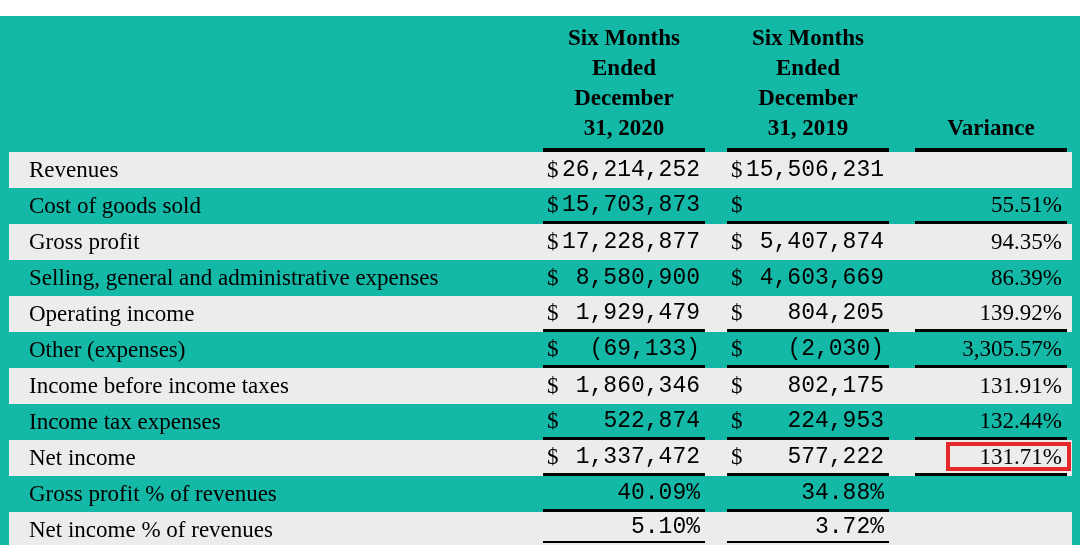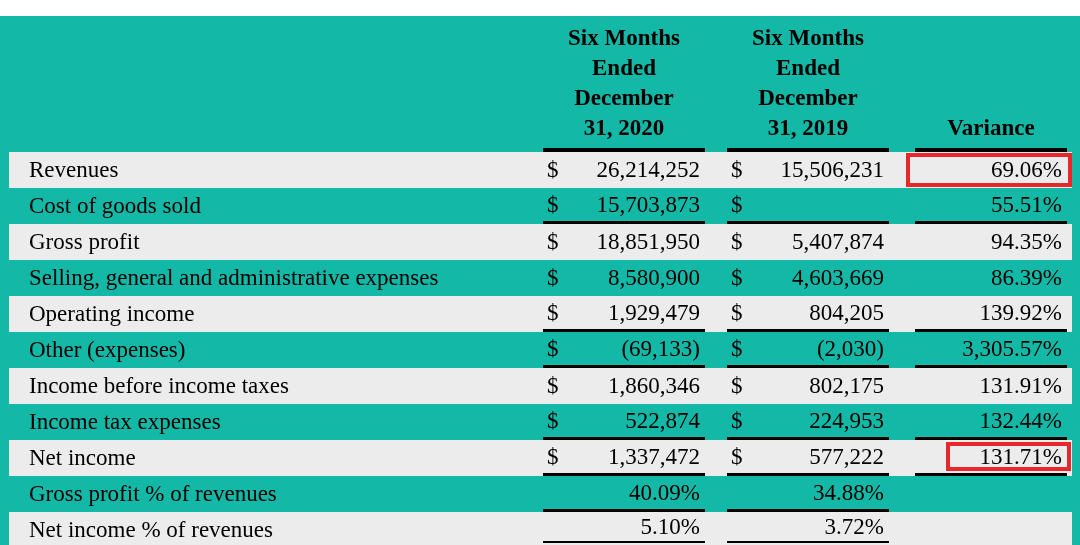--- a/index.html
+++ b/index.html
@@ -26,21 +26,21 @@
   
   .trow{height:36px;}
   .trow.shaded{background:#ececec;}
   .cell{
     box-sizing:border-box;height:36px;
     display:flex;align-items:center;
     font-size:23px;line-height:36px;white-space:nowrap;
   }
   .cell.label{padding-left:20px;}
   .cell.num{justify-content:space-between;padding-left:4px;padding-right:5px;}
-  .cell.num .val{text-align:right;}
+  .cell.num .val{text-align:right;font-family:Liberation Mono, monospace;}
   .cell.var{justify-content:flex-end;padding-right:5px;position:relative;}
   .cell.gap{padding:0;}
   .rule-s{border-bottom:3px solid #000000;}
   .rule-d{border-bottom:7px double #000000;}
   
   .hbox{position:absolute;pointer-events:none;z-index:2;}
   .hbox.full{left:-9px;right:-5px;top:1px;bottom:1px;border:4px solid #e8272c;}
   .hbox.tight{left:31px;right:-4px;top:2px;bottom:2px;border:4px solid #e8272c;}
 </style>
 </head>
@@ -76,24 +76,20 @@
         <div class="cell num">
           <span class="sym">$</span>
           <span class="val">26,214,252</span>
         </div>
         <div class="cell gap"></div>
         <div class="cell num">
           <span class="sym">$</span>
           <span class="val">15,506,231</span>
         </div>
         <div class="cell gap"></div>
-        <div class="cell var">
-          <span class="val">69.06%</span>
-          <span class="hbox full"></span>
-        </div>
         <div class="cell gap"></div>
       </div>
       <div class="cols trow">
         <div class="cell label">Cost of goods sold</div>
         <div class="cell num rule-s">
           <span class="sym">$</span>
           <span class="val">15,703,873</span>
         </div>
         <div class="cell gap"></div>
         <div class="cell num rule-s">
@@ -102,21 +98,21 @@
         <div class="cell gap"></div>
         <div class="cell var rule-s">
           <span class="val">55.51%</span>
         </div>
         <div class="cell gap"></div>
       </div>
       <div class="cols trow shaded">
         <div class="cell label">Gross profit</div>
         <div class="cell num">
           <span class="sym">$</span>
-          <span class="val">18,851,950</span>
+          <span class="val">17,228,877</span>
         </div>
         <div class="cell gap"></div>
         <div class="cell num">
           <span class="sym">$</span>
           <span class="val">5,407,874</span>
         </div>
         <div class="cell gap"></div>
         <div class="cell var">
           <span class="val">94.35%</span>
         </div>

